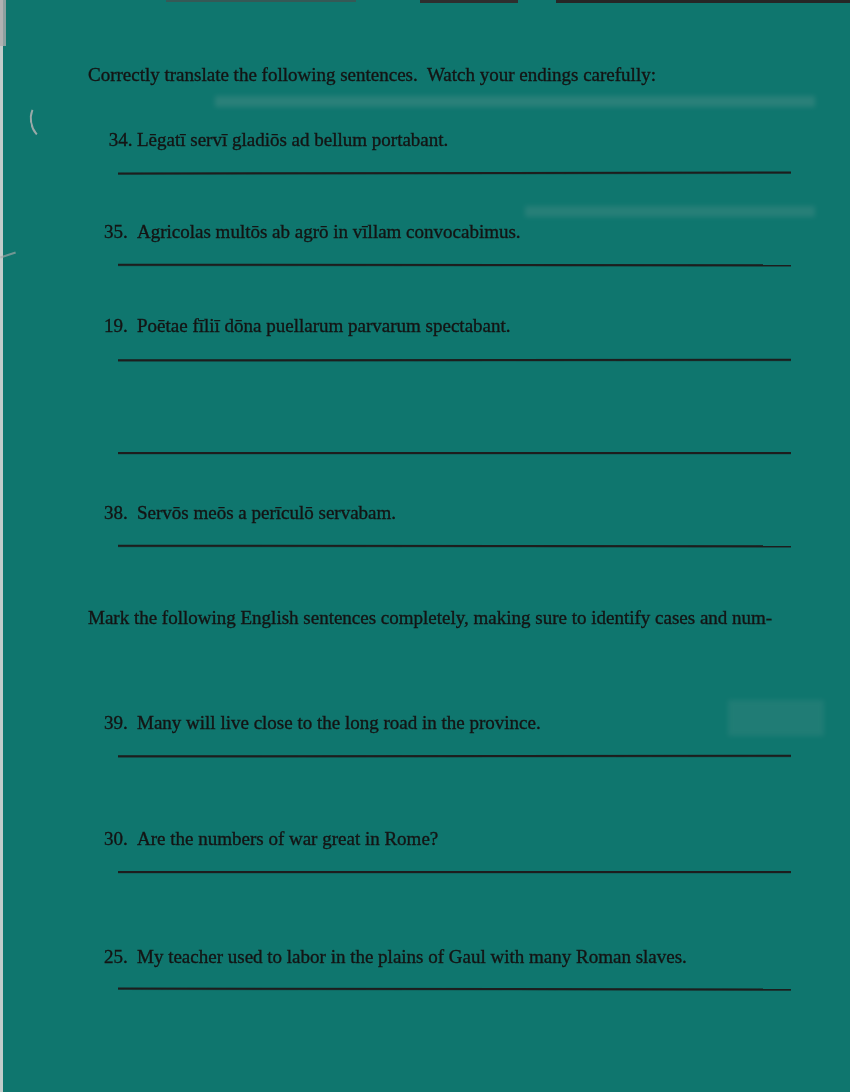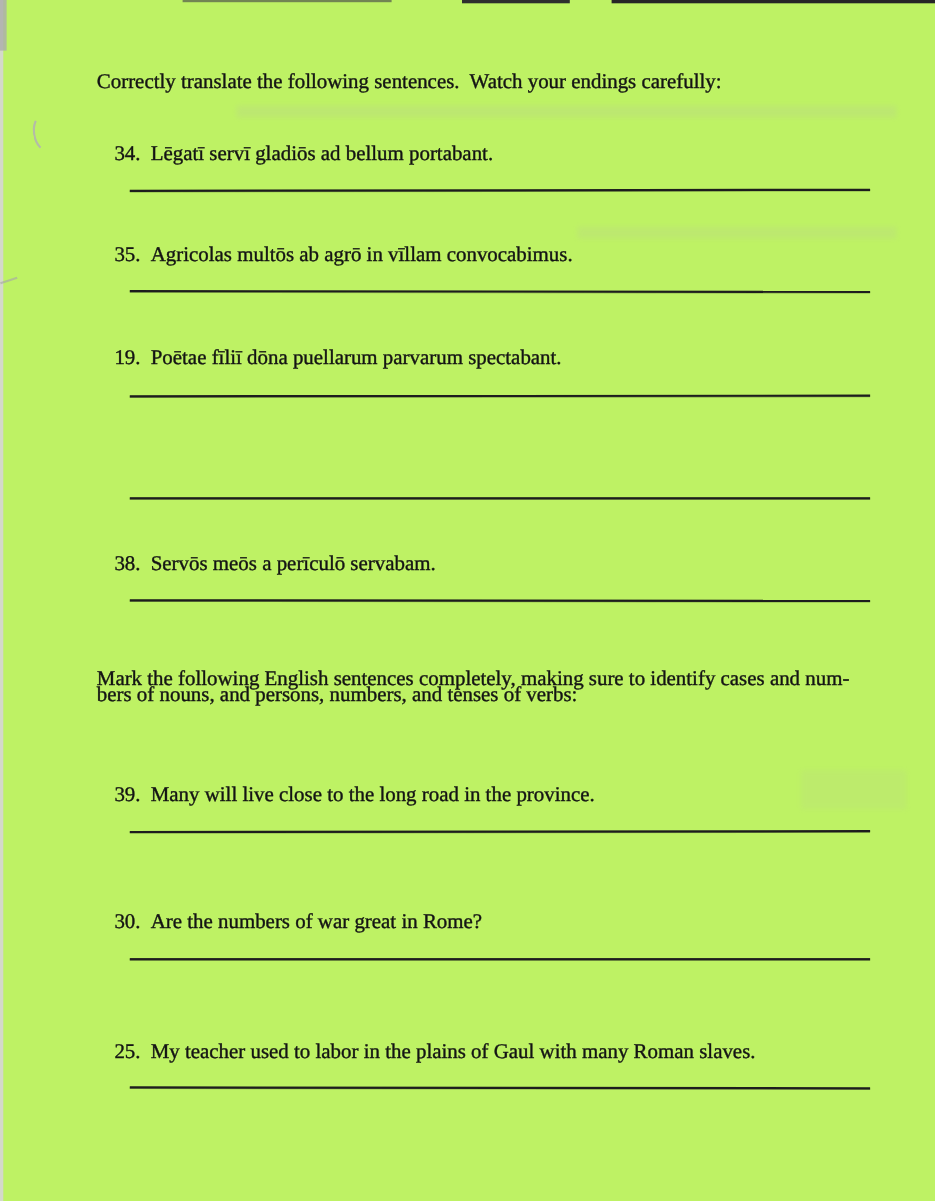--- a/index.html
+++ b/index.html
@@ -2,21 +2,21 @@
 <html><head>
 <meta charset="utf-8">
 <style>
   * { margin: 0; padding: 0; box-sizing: border-box; }
   html, body { background: #888; }
   .page {
     position: relative;
     width: 850px;
     height: 1092px;
     margin: 0 auto;
-    background: #bef264;
+    background: #0f766e;
     overflow: hidden;
     font-family: "Liberation Serif", "DejaVu Serif", serif;
     color: #141414;
     -webkit-text-stroke: 0.35px #141414;
   }
   .textline {
     position: absolute;
     font-size: 19px;
     line-height: 24px;
     white-space: pre;
@@ -66,21 +66,21 @@
   <div class="edge-top" style="left:420px; width:98px; height:3px; background:#2e2e2e;"></div>
   <div class="edge-top" style="left:556px; width:294px; height:3px; background:#262626;"></div>
   <div class="pen-mark"></div>
   <div class="tick-mark"></div>
   <div class="smudge" style="left:215px; top:96px; width:600px; height:11px; opacity:.16;"></div>
   <div class="smudge" style="left:525px; top:206px; width:290px; height:11px; opacity:.14;"></div>
   <div class="smudge" style="left:728px; top:700px; width:96px; height:36px; opacity:.10;"></div>
 
   <div class="textline" style="left:88px; top:63px;">Correctly translate the following sentences.  Watch your endings carefully:</div>
 
-  <div class="item" style="top:111px;">
+  <div class="item" style="top:111px;text-align:center;">
     <span class="num">34.</span><span class="txt">Lēgatī servī gladiōs ad bellum portabant.</span>
   </div>
   <div class="answer-line" style="top:172px; transform:rotate(-0.08deg);"></div>
 
   <div class="item" style="top:203px;">
     <span class="num">35.</span><span class="txt">Agricolas multōs ab agrō in vīllam convocabimus.</span>
   </div>
   <div class="answer-line" style="top:264px; transform:rotate(0.06deg);"></div>
 
   <div class="item" style="top:297px;">
@@ -89,21 +89,20 @@
   <div class="answer-line" style="top:359px; transform:rotate(-0.05deg);"></div>
 
   <div class="answer-line" style="top:452px;"></div>
 
   <div class="item" style="top:484px;">
     <span class="num">38.</span><span class="txt">Servōs meōs a perīculō servabam.</span>
   </div>
   <div class="answer-line" style="top:545px; transform:rotate(0.05deg);"></div>
 
   <div class="textline" style="left:88px; top:596px;margin-top:10px;">Mark the following English sentences completely, making sure to identify cases and num-</div>
-  <div class="textline" style="left:88px; top:620px;">bers of nouns, and persons, numbers, and tenses of verbs:</div>
 
   <div class="item" style="top:694px;">
     <span class="num">39.</span><span class="txt">Many will live close to the long road in the province.</span>
   </div>
   <div class="answer-line" style="top:755px; transform:rotate(-0.06deg);"></div>
 
   <div class="item" style="top:810px;">
     <span class="num">30.</span><span class="txt">Are the numbers of war great in Rome?</span>
   </div>
   <div class="answer-line" style="top:871px;"></div>

